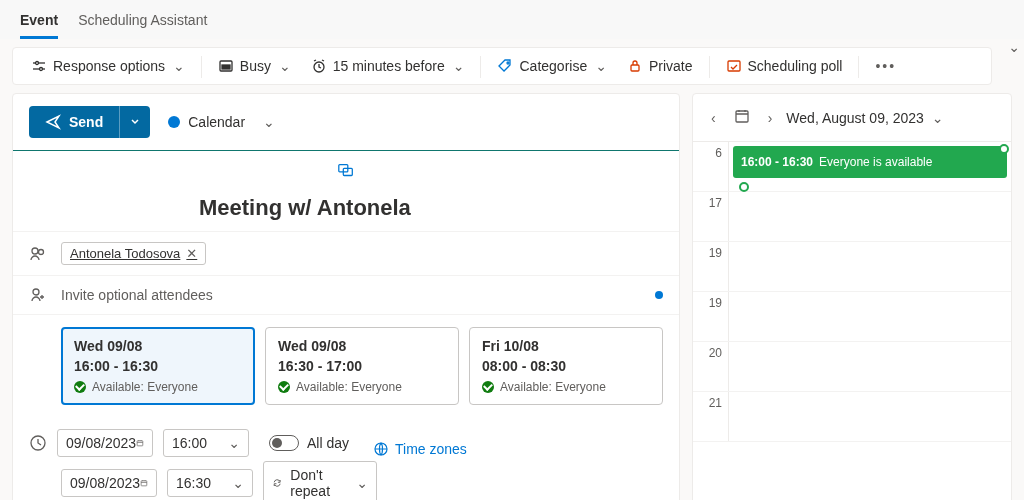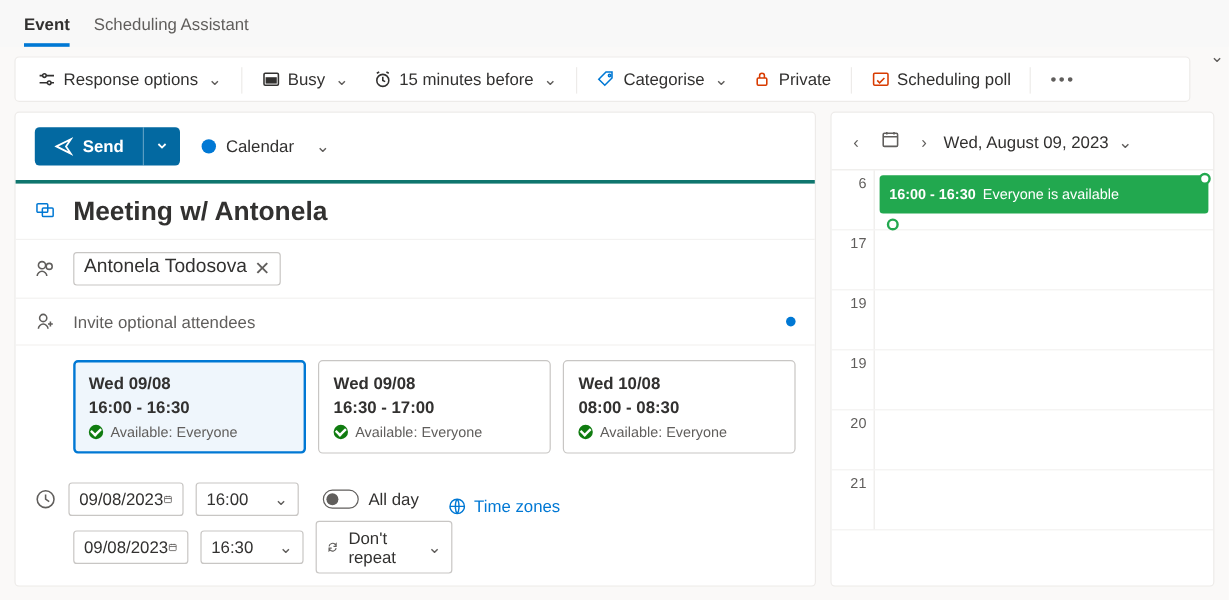--- a/index.html
+++ b/index.html
@@ -22,24 +22,24 @@
 .right-pane { width: 320px; background: #fff; border: 1px solid #edebe9; border-radius: 4px; }
 
 .send-row { display: flex; align-items: center; padding: 12px 16px; gap: 18px; }
 .send-btn { display: flex; align-items: flex-start; background: #0369a1; color: #fff; border-radius: 4px; overflow: hidden; cursor: pointer; }
 .send-main { display: flex; align-items: center; gap: 8px; padding: 8px 16px; }
 .send-split { padding: 8px 10px; border-left: 1px solid rgba(255,255,255,.35); }
 .cal-pick { display: flex; align-items: center; gap: 8px; cursor: pointer; }
 .cal-dot { width: 12px; height: 12px; border-radius: 50%; background: #0078d4; }
 
 .form-row { display: flex; align-items: center; padding: 10px 16px; gap: 14px; border-top: 1px solid #f3f2f1; }
-.form-row.first { border-top: 3px solid #0f766e; }
+.form-row.first { border-top: 1px solid #0f766e; flex-direction: column; }
 .row-icon { width: 18px; display: flex; justify-content: center; color: #605e5c; }
 .title-input { flex: 1; font-size: 22px; font-weight: 600; border: none; outline: none; color: #323130; }
-.chip { display: inline-flex; align-items: flex-start; gap: 6px; border: 1px solid #c8c6c4; border-radius: 3px; padding: 3px 8px; font-size: 16px; }
+.chip { display: inline-flex; align-items: center; gap: 6px; border: 1px solid #c8c6c4; border-radius: 3px; padding: 3px 8px; font-size: 13px; text-decoration: underline; }
 .chip-x { color: #605e5c; cursor: pointer; }
 .placeholder-txt { color: #605e5c; flex: 1; }
 .blue-dot { width: 8px; height: 8px; background: #0078d4; border-radius: 50%; }
 
 .suggest { padding: 12px 16px 16px 48px; border-top: 1px solid #f3f2f1; }
 .suggest-head { display: flex; justify-content: space-between; margin-bottom: 10px; }
 .suggest-head .label { color: #605e5c; }
 .prefs { color: #0078d4; cursor: pointer; }
 .cards { display: flex; gap: 10px; }
 .card { flex: 1; border: 1px solid #c8c6c4; border-radius: 4px; padding: 10px 12px; cursor: pointer; }
@@ -216,21 +216,21 @@
         </div>
         <div class="card">
           <div class="d1">Wed 09/08</div>
           <div class="d2">16:30 - 17:00</div>
           <div class="d3">
               <span class="ok-ico"></span>
               <span>Available: Everyone</span>
             </div>
         </div>
         <div class="card">
-          <div class="d1">Wed 10/08</div>
+          <div class="d1">Fri 10/08</div>
           <div class="d2">08:00 - 08:30</div>
           <div class="d3">
               <span class="ok-ico"></span>
               <span>Available: Everyone</span>
             </div>
         </div>
       </div>
     </div>
 
     <div class="dt-row">

